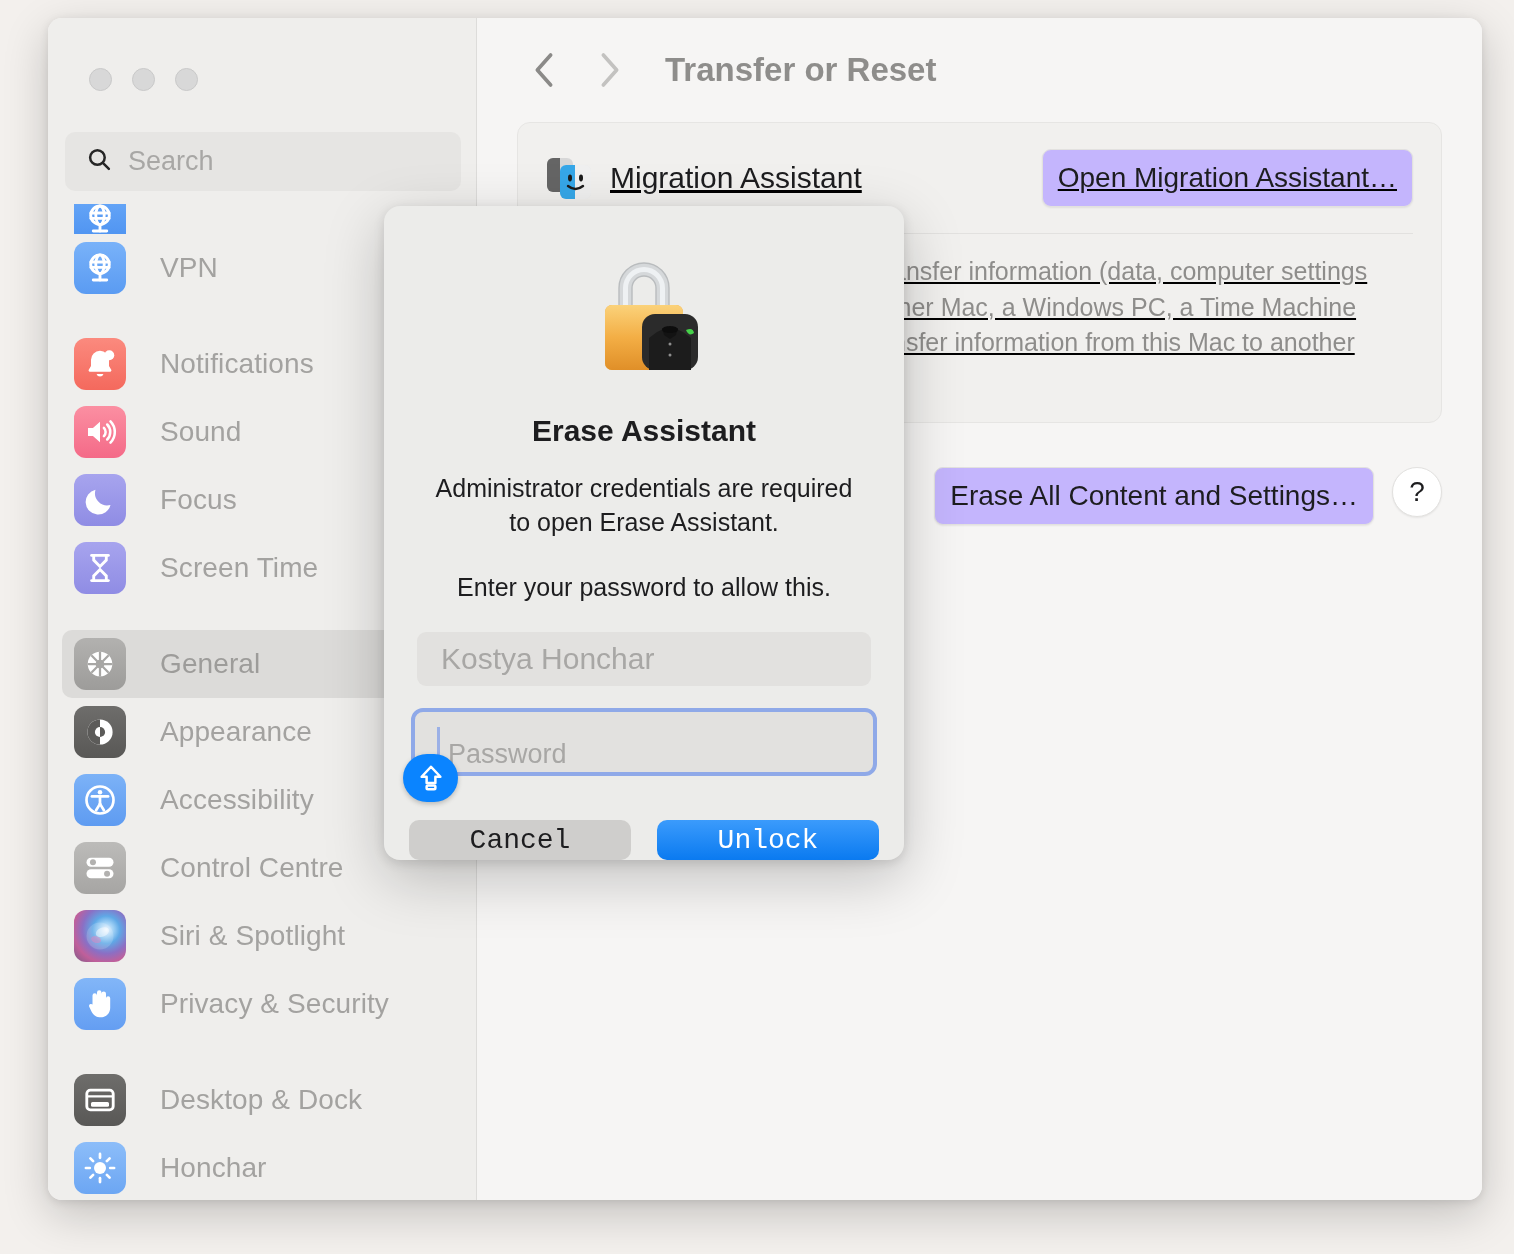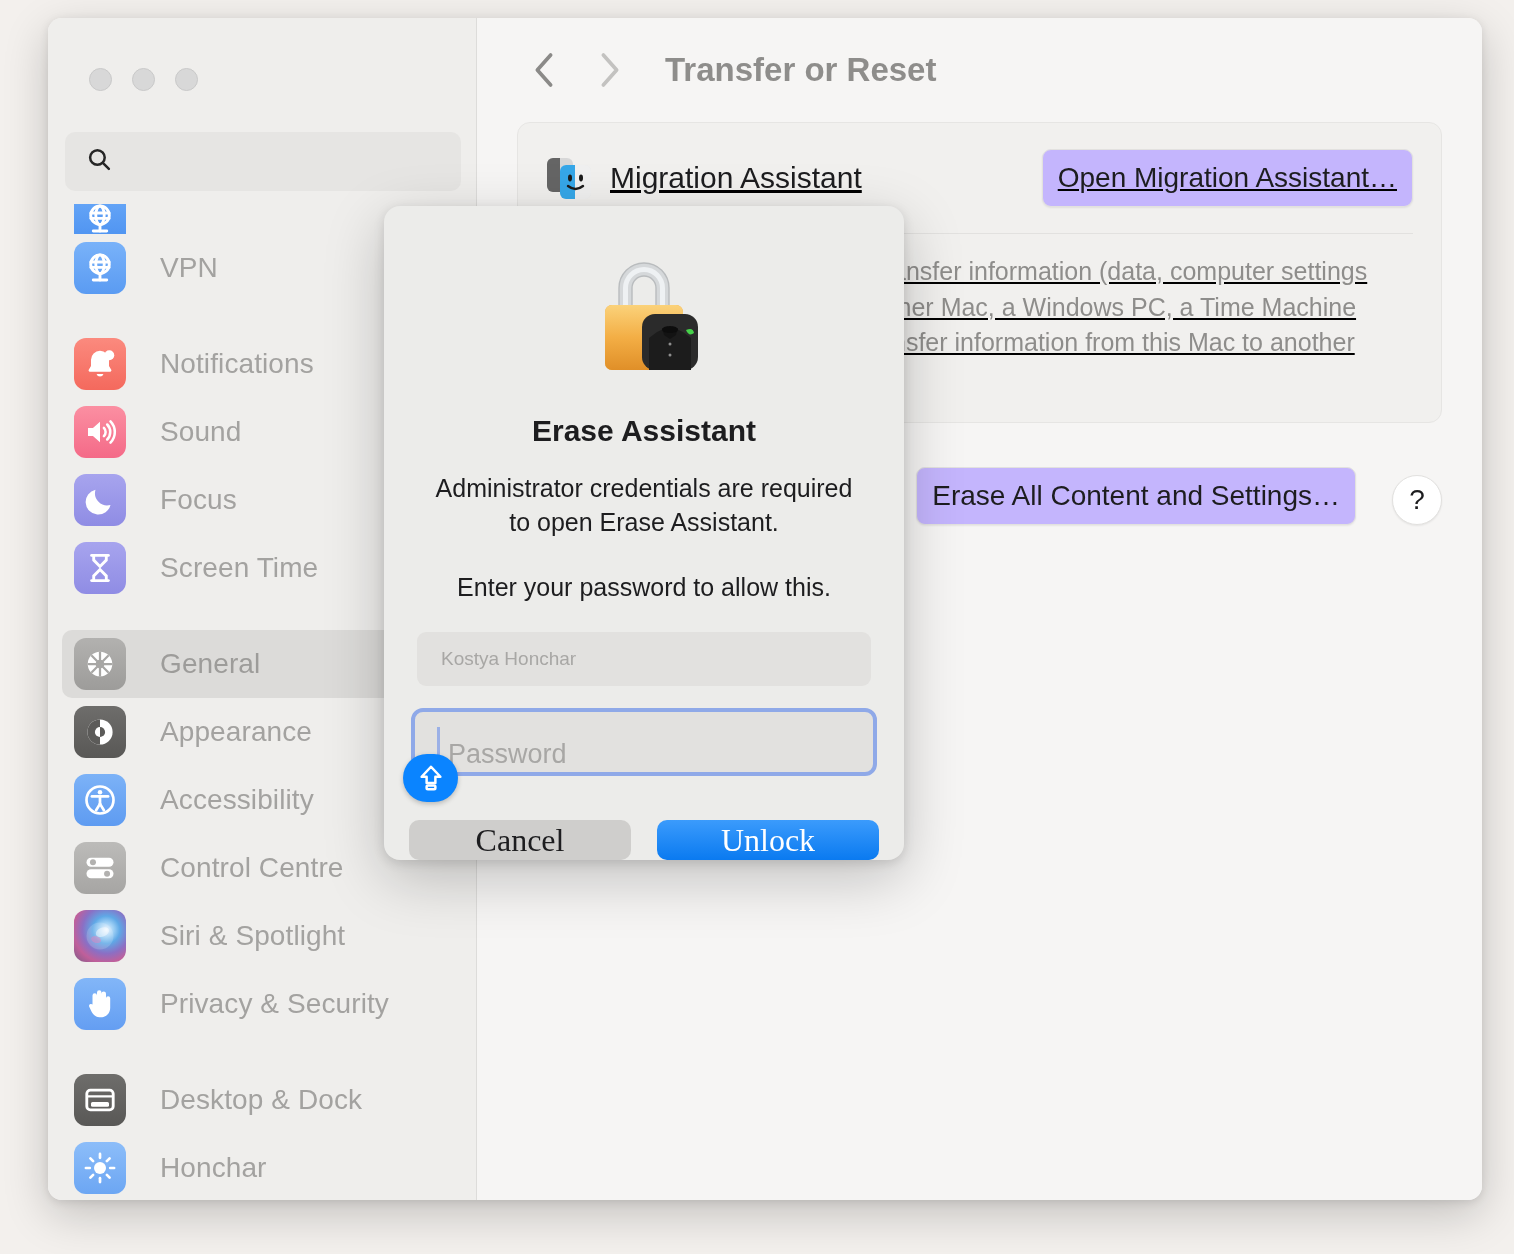--- a/index.html
+++ b/index.html
@@ -104,22 +104,22 @@
   .card-row .title { font-size:30px; color:#1d1d1f; margin-left:18px; }
   .pill {
     margin-left:auto; background:#c4b5fd; border:1px solid #e2e1df;
     border-radius:9px; padding:12px 15px; font-size:28px; color:#1d1d1f;
     box-shadow:0 1px 2px rgba(0,0,0,.07); white-space:nowrap;
   }
   .card-divider { height:1px; background:#e2e1df; margin:0 28px; }
   .card-desc { padding:20px 28px 26px 28px; font-size:25px; line-height:1.42; color:#8e8d8b; }
 
   #erase-row {
-    display:flex; align-items:flex-end; justify-content:flex-end;
-    gap:36px; margin:44px 40px 0 40px;
+    display:flex; align-items:flex-start; justify-content:flex-end;
+    gap:18px; margin:44px 40px 0 40px;
   }
   #help-btn {
     width:50px; height:50px; border-radius:50%;
     background:#ffffff; border:1px solid #e2e1df;
     display:flex; align-items:center; justify-content:center;
     font-size:28px; color:#1d1d1f;
     box-shadow:0 1px 2px rgba(0,0,0,.07);
   }
 
   
@@ -138,21 +138,21 @@
   #dlg-msg {
     margin-top:24px; font-size:25px; line-height:1.34;
     color:#1d1d1f; text-align:center; max-width:440px;
   }
   #dlg-sub { margin-top:34px; font-size:25px; color:#1d1d1f; text-align:center; }
 
   .field {
     width:454px; height:56px; margin-top:30px;
     background:#e2e1df; border-radius:9px;
     display:flex; align-items:center; padding-left:24px;
-    font-size:19px; color:#a8a7a5;
+    font-size:30px; color:#a8a7a5;
   }
   #pw-wrap { position:relative; margin-top:22px; }
   #pw-ring {
     width:466px; height:68px; border-radius:12px;
     border:4px solid #8fa9e8; background:#e2e1df;
     display:flex; align-items:center; padding-left:22px;
   }
   #pw-caret { width:3px; height:31px; background:#9bb0e6; margin-right:8px; }
   #pw-ph { font-size:27px; color:#a8a7a5;margin-top:24px; }
   #caps {
@@ -160,21 +160,21 @@
     width:55px; height:48px; border-radius:24px; background:#0a84ff;
     display:flex; align-items:center; justify-content:center;
     box-shadow:0 2px 5px rgba(0,0,0,.22);
   }
   #caps svg { width:30px; height:30px; }
 
   #dlg-buttons { display:flex; gap:26px; margin-top:44px; }
   .dlg-btn {
     width:222px; height:40px; border-radius:10px;
     display:flex; align-items:center; justify-content:center;
-    font-size:32px; font-family:Liberation Serif, serif;
+    font-size:28px; font-family:Liberation Mono, monospace;
   }
   #cancel-btn { background:#cfcecc; color:#1d1d1f; }
   #unlock-btn {
     background:linear-gradient(180deg,#3b9bfc,#0a7af0);
     color:#ffffff; font-weight:500;
   }
 </style>
 </head>
 <body>
 
@@ -188,20 +188,21 @@
       <div class="light"></div>
     </div>
 
     <div id="search-wrap">
       <span>
         <svg viewBox="0 0 24 24" fill="none" stroke="#262626" stroke-width="2.4">
           <circle cx="10" cy="10" r="7"></circle>
             <line x1="15.2" y1="15.2" x2="21" y2="21" stroke-linecap="round"></line>
         </svg>
       </span>
+      <input id="search-input" type="text" placeholder="Search" style="">
     </div>
 
     <div id="nav">
         <div class="nav-item" style="height: 30px; overflow: hidden;">
           <span class="ico network">
             <svg viewBox="0 0 24 24" fill="none" stroke="#ffffff" stroke-width="1.9" stroke-linecap="round" stroke-linejoin="round">
               <circle cx="12" cy="9.5" r="6.2"></circle>
         <ellipse cx="12" cy="9.5" rx="2.8" ry="6.2"></ellipse>
               <line x1="5.9" y1="8" x2="18.1" y2="8"></line>
         <line x1="5.9" y1="11.6" x2="18.1" y2="11.6"></line>

